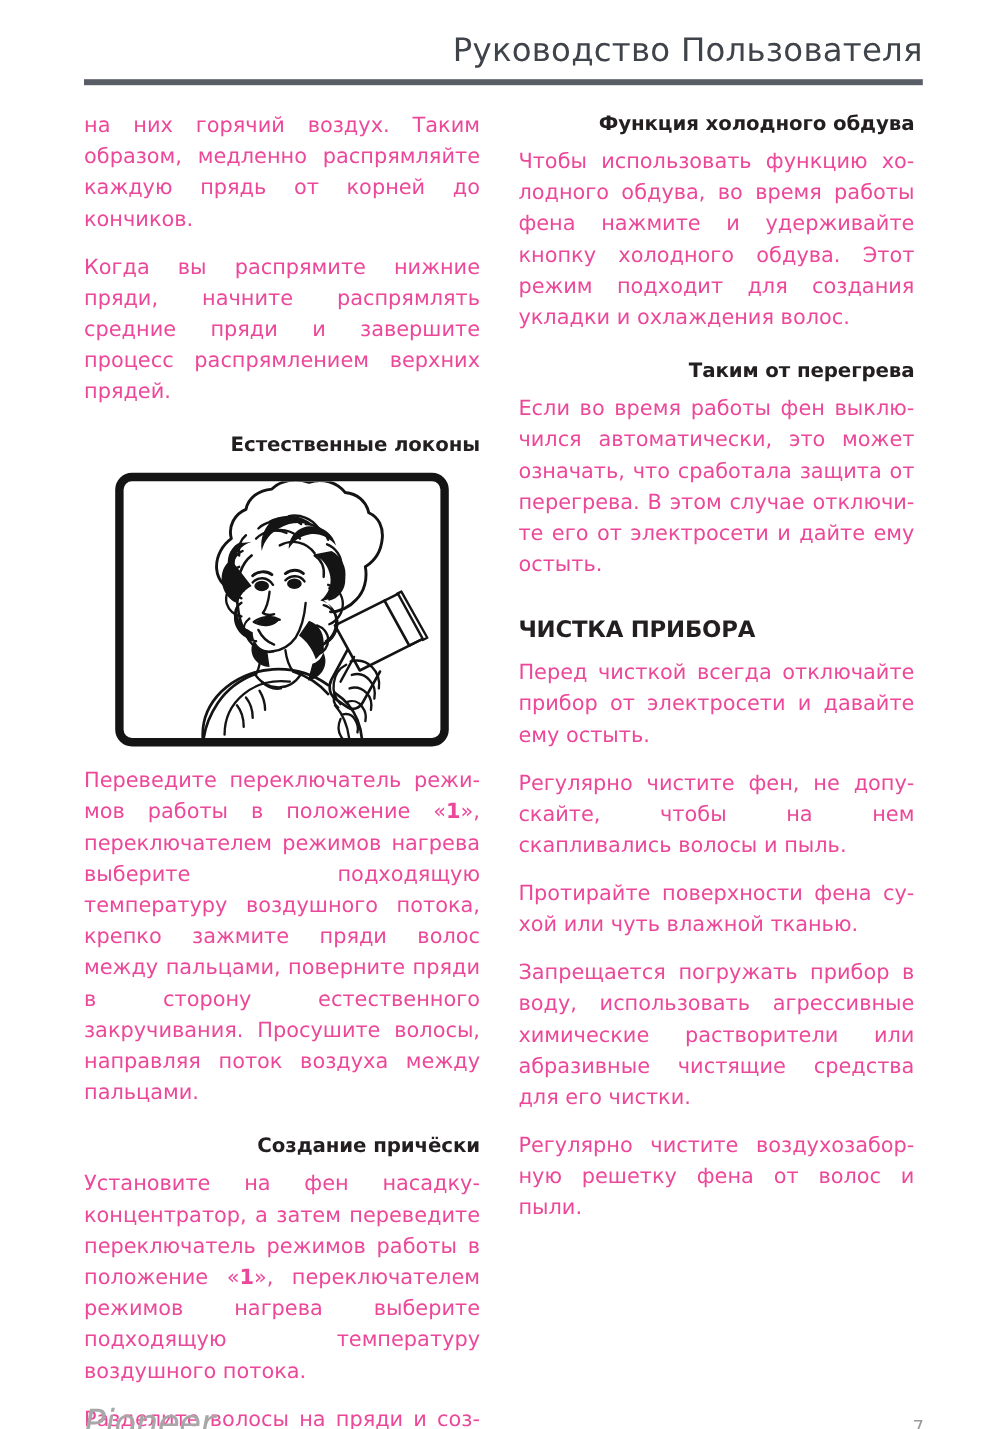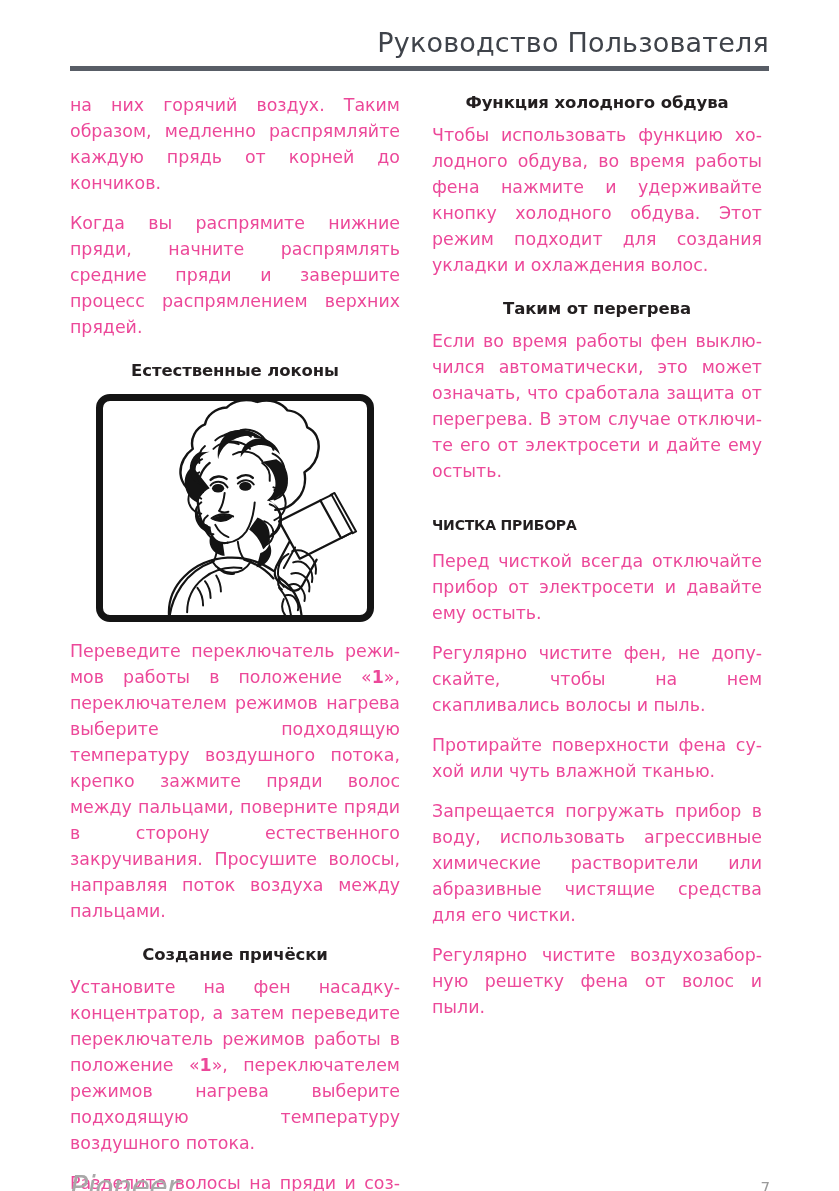--- a/index.html
+++ b/index.html
@@ -79,28 +79,28 @@
   p.body-text b { font-weight: 700; }
 
   h3.subhead {
     margin: 20px 0 8px 0;
     font-family: "DejaVu Sans", sans-serif;
     font-size: 16.5px;
     font-weight: 700;
     line-height: 22px;
     letter-spacing: -0.1px;
     color: #231f20;
-    text-align: center;
+    text-align: right;
   }
   h3.subhead.first { margin-top: 0; }
 
   h2.section-head {
     margin: 28px 0 10px 0;
     font-family: "DejaVu Sans", sans-serif;
-    font-size: 14px;
+    font-size: 19px;
     font-weight: 700;
     line-height: 26px;
     letter-spacing: -0.2px;
     color: #231f20;
     text-align: left;
   }
 
   
   .figure {
     margin: 12px 0 16px 0;

